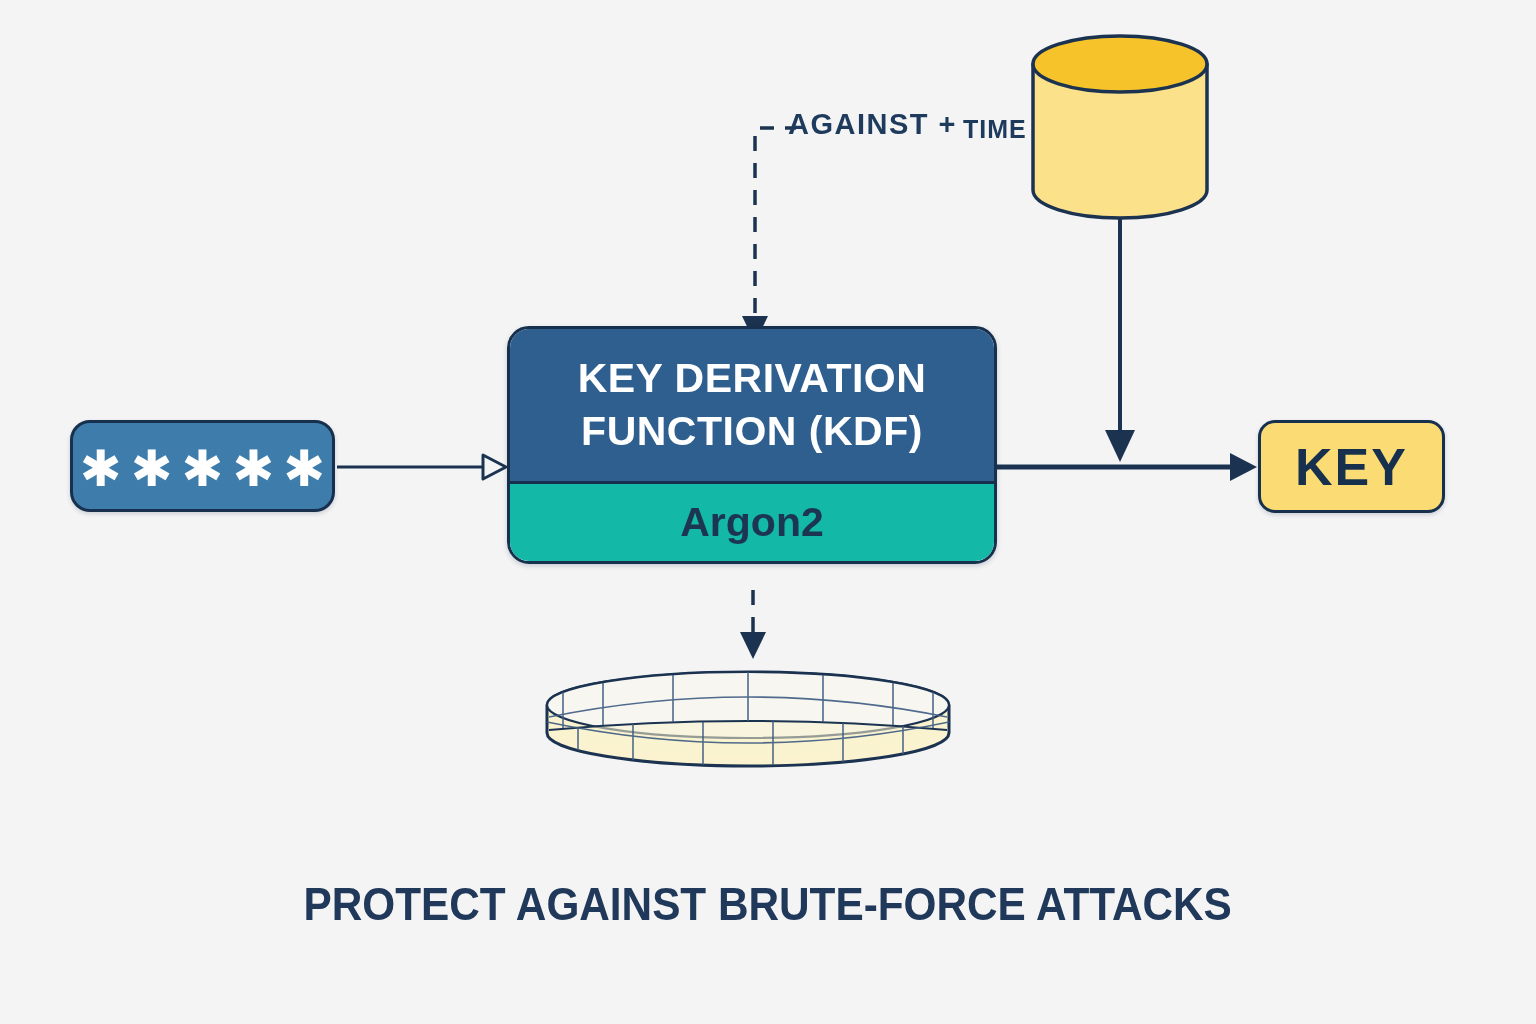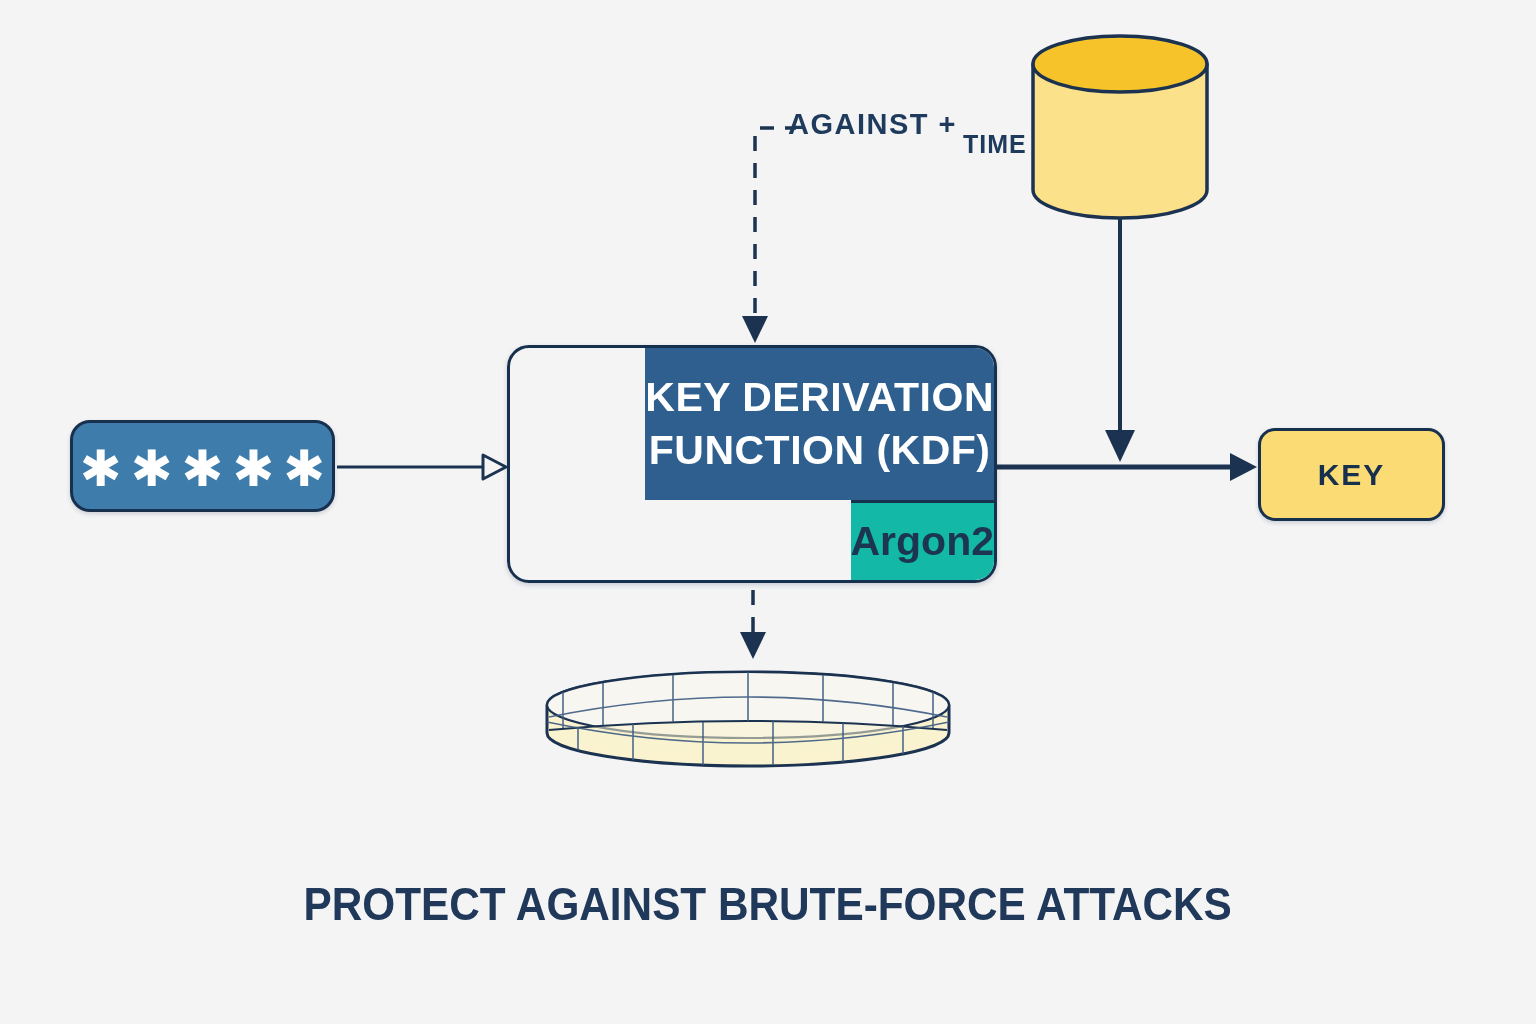--- a/index.html
+++ b/index.html
@@ -27,54 +27,54 @@
     font-family:"DejaVu Sans", sans-serif;
   }
   .password-label{
     left:70px;top:538px;width:265px;text-align:center;
     color:#1e3a5c;font-size:37px;font-weight:400;
     font-family:"DejaVu Sans", sans-serif;
   }
 
   
   .kdf-box{
-    left:507px;top:345px;width:490px;height:238px;
+    left:507px;top:326px;width:490px;height:238px;
     border:3px solid #17304e;border-radius:22px;overflow:hidden;
     box-shadow:0 2px 5px rgba(20,40,70,.2);
-    box-sizing:border-box;display:flex;flex-direction:column;align-items:flex-end;
+    box-sizing:border-box;display:flex;flex-direction:column;
   }
   .kdf-top{
     flex:0 0 152px;background:#2e5f8f;
     display:flex;flex-direction:column;align-items:center;justify-content:center;
     color:#ffffff;font-size:41px;font-weight:700;line-height:1.3;
     letter-spacing:0.5px;text-align:center;
   }
   .kdf-bottom{
     flex:1 1 auto;background:#14b8a6;border-top:3px solid #17304e;
     display:flex;align-items:center;justify-content:center;
     color:#1c3550;font-size:41px;font-weight:700;
   }
 
   
   .key-box{
     left:1258px;top:420px;width:187px;height:93px;
     background:#fbdc74;border:3px solid #17304e;border-radius:17px;
     display:flex;align-items:center;justify-content:center;
     box-shadow:0 2px 4px rgba(20,40,70,.18);
     box-sizing:border-box;
-    color:#17304e;font-size:30px;font-weight:700;letter-spacing:2px;margin-top:8px;
+    color:#17304e;font-size:52px;font-weight:700;letter-spacing:2px;
   }
 
   
   .params-label{
     left:788px;top:108px;display:flex;align-items:flex-start;
     color:#1e3a5c;white-space:nowrap;
   }
   .params-label .memory{font-size:29px;font-weight:700;letter-spacing:1.5px;}
-  .params-label .time{font-size:25px;font-weight:700;letter-spacing:1px;margin-top:22px;margin-left:6px;}
+  .params-label .time{font-size:25px;font-weight:700;letter-spacing:1px;margin-top:7px;margin-left:6px;}
 
   
   .salt-label{
     left:1028px;top:124px;width:184px;text-align:center;
     color:#17304e;font-size:45px;font-weight:700;letter-spacing:1px;
   }
 
   
   .caption{
     left:0;top:876px;width:1536px;text-align:center;

